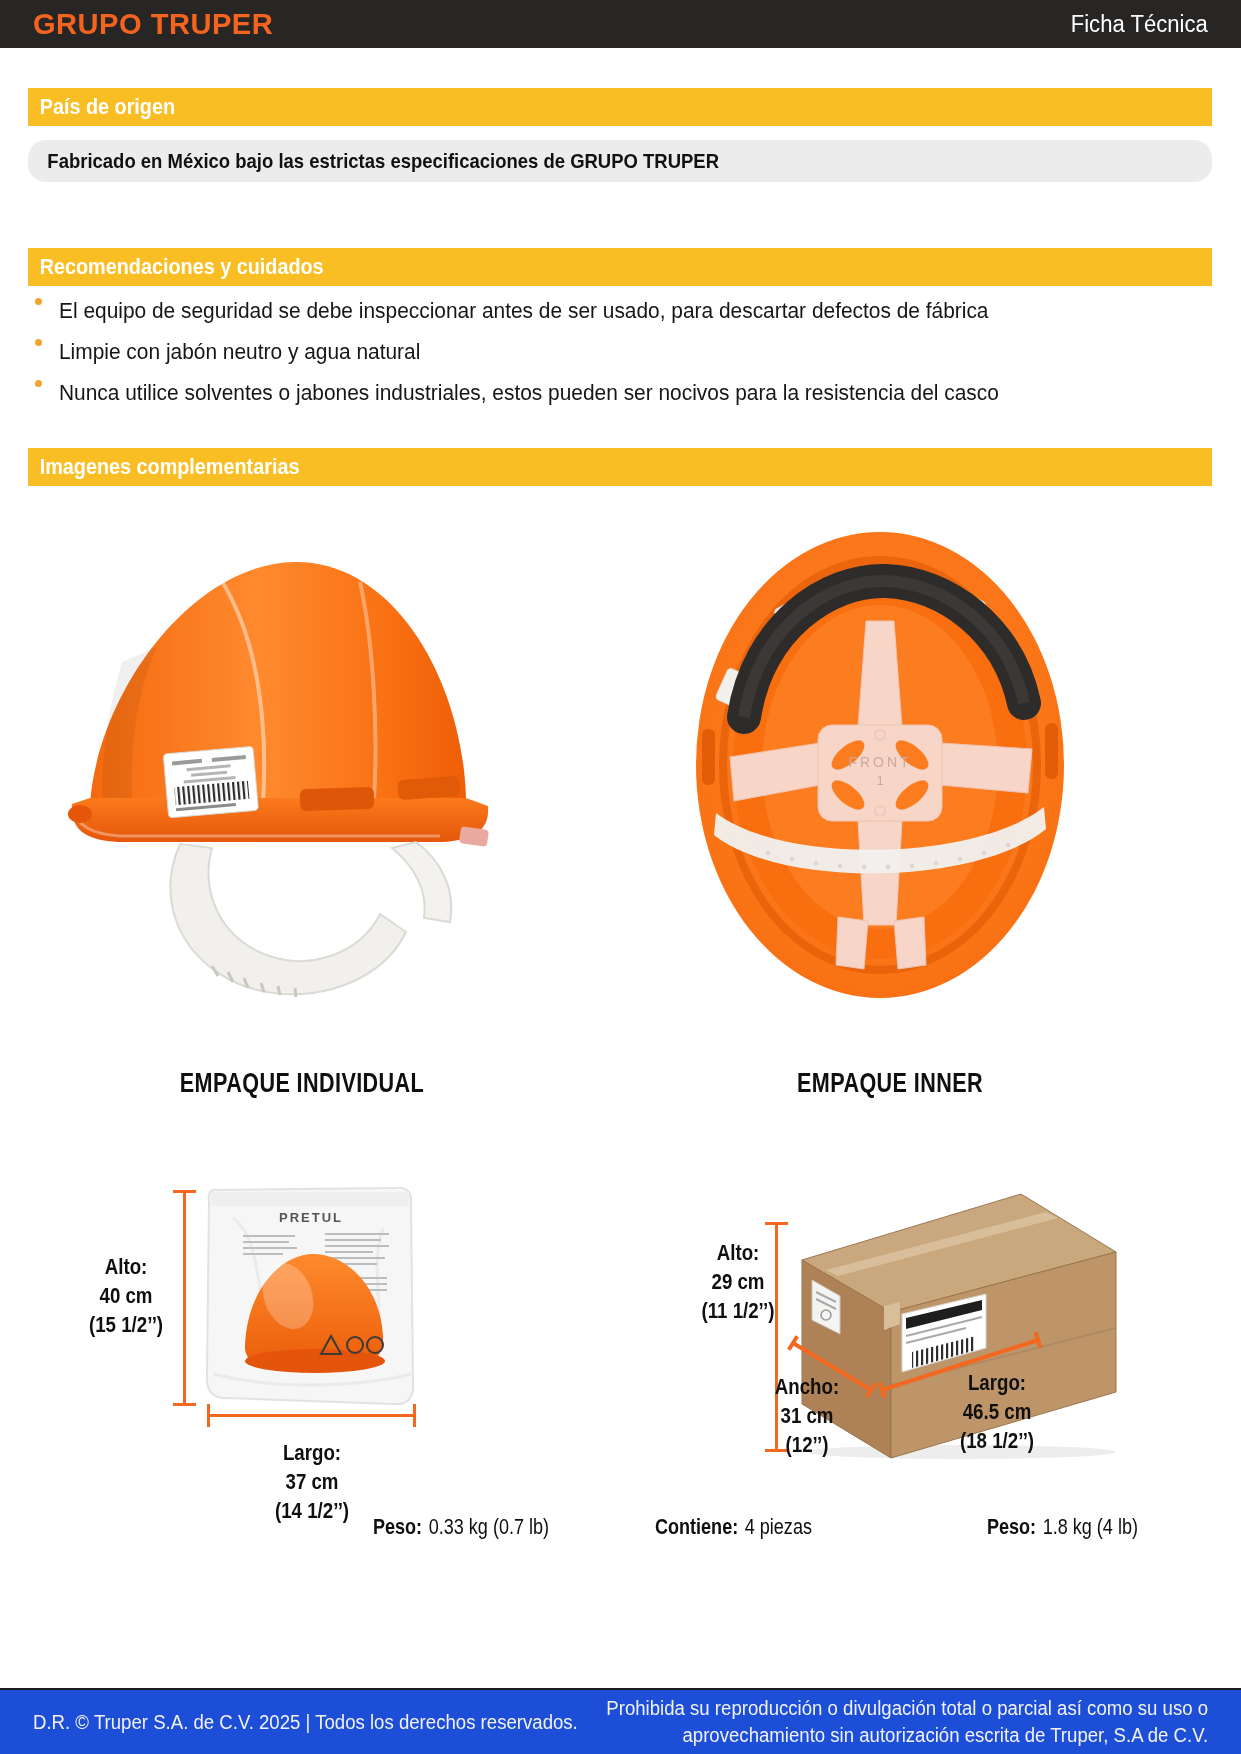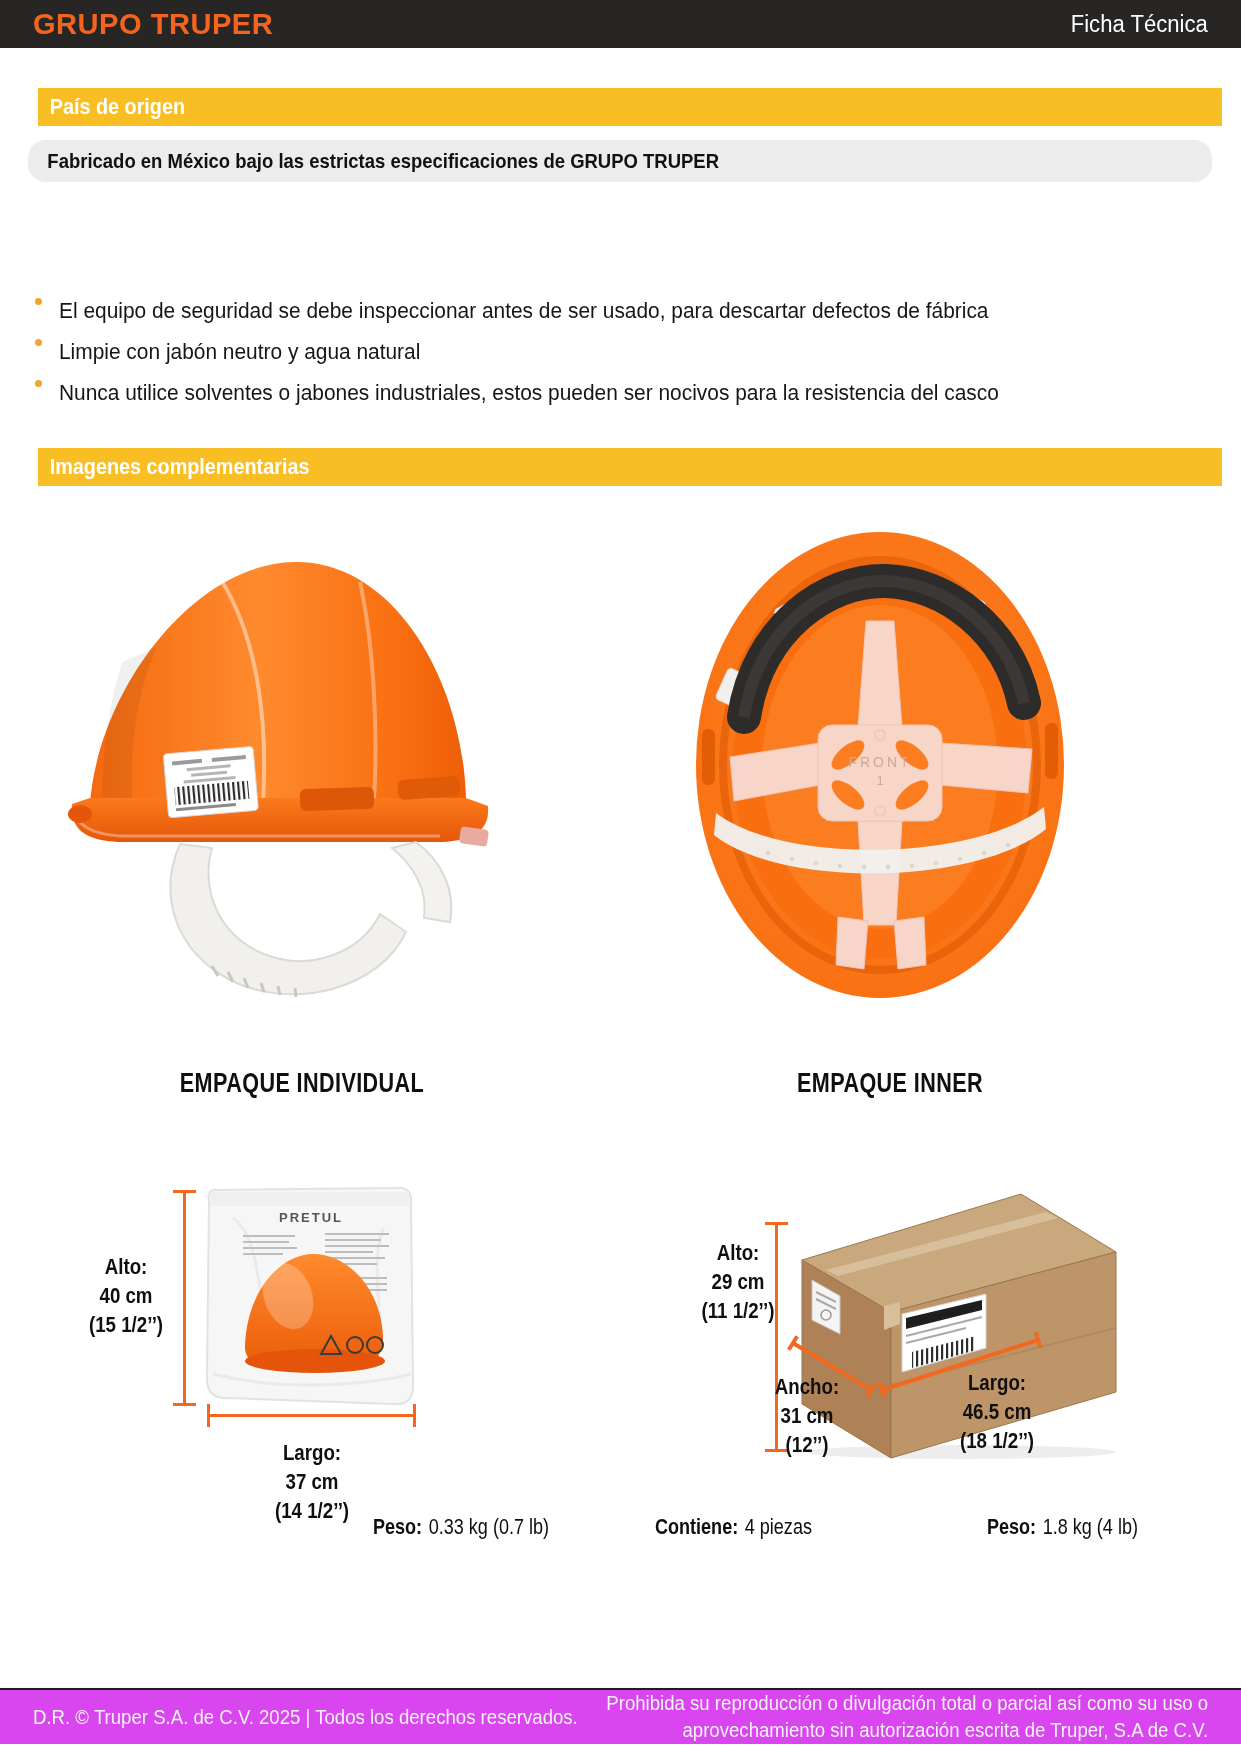--- a/index.html
+++ b/index.html
@@ -7,21 +7,21 @@
         font-family:"Liberation Sans",sans-serif;overflow:hidden;}
 
   
   .header{position:absolute;left:0;top:0;width:1241px;height:48px;background:#282625;}
   .logo{position:absolute;left:33px;top:50%;transform:translateY(-50%) scaleX(.97);transform-origin:left center;
         font-size:30px;font-weight:700;letter-spacing:.5px;color:#F4641E;white-space:nowrap;}
   .doc-label{position:absolute;right:33px;top:50%;transform:translateY(-50%) scaleX(.96);transform-origin:right center;
         font-size:23px;color:#ffffff;white-space:nowrap;}
 
   
-  .bar-yellow{position:absolute;left:28px;width:1184px;height:38px;background:#F9BE23;display:flex;align-items:center;margin-left:10px;}
+  .bar-yellow{position:absolute;left:28px;width:1184px;height:38px;background:#F9BE23;display:flex;align-items:center;}
   .bar-yellow .t{color:#fff;font-weight:700;font-size:22px;padding-left:13px;white-space:nowrap;
         transform:scaleX(.9);transform-origin:left center;}
   .bar-gray{position:absolute;left:28px;top:140px;width:1184px;height:42px;background:#ECECEC;display:flex;align-items:center;border-radius:18px;}
   .bar-gray .t{color:#111;font-weight:700;font-size:21px;padding-left:22px;white-space:nowrap;
         transform:scaleX(.88);transform-origin:left center;}
 
   
   .bullets{position:absolute;left:28px;top:298px;width:1180px;}
   .bullet{display:flex;align-items:flex-start;height:41px;}
   .dot{flex:none;width:7px;height:7px;border-radius:50%;background:#F0A52C;margin:0 17px 0 7px;}
@@ -42,21 +42,21 @@
   
   .dlabel{position:absolute;font-weight:700;font-size:22px;line-height:29px;text-align:center;color:#0f0f0f;
         transform:scaleX(.85);white-space:nowrap;}
 
   
   .meta{position:absolute;top:1514px;display:flex;gap:8px;font-size:22px;color:#0f0f0f;white-space:nowrap;
         transform:scaleX(.82);transform-origin:left center;}
   .meta .k{font-weight:700;}
 
   
-  .footer{position:absolute;left:0;top:1688px;width:1241px;height:56px;background:#d946ef;border-top:2px solid #1d1c1b;box-sizing:border-box;}
+  .footer{position:absolute;left:0;top:1688px;width:1241px;height:66px;background:#1d4ed8;border-top:2px solid #1d1c1b;box-sizing:border-box;}
   .f-left{position:absolute;left:33px;top:50%;transform:translateY(-50%) scaleX(.93);transform-origin:left center;
         font-size:20px;color:#F2F2F2;white-space:nowrap;}
   .f-right{position:absolute;right:33px;top:50%;transform:translateY(-50%) scaleX(.93);transform-origin:right center;
         font-size:20px;line-height:27px;color:#F2F2F2;text-align:right;white-space:nowrap;}
 
   svg{display:block;}
 </style>
 </head>
 <body>
 
@@ -67,20 +67,23 @@
     <div class="doc-label">Ficha Técnica</div>
   </div>
 
   <div class="bar-yellow" style="top:88px;">
     <span class="t">País de origen</span>
   </div>
   <div class="bar-gray">
     <span class="t">Fabricado en México bajo las estrictas especificaciones de GRUPO TRUPER</span>
   </div>
 
+  <div class="bar-yellow" style="top:248px;">
+    <span class="t">Recomendaciones y cuidados</span>
+  </div>
   <div class="bullets">
     <div class="bullet">
       <span class="dot"></span>
       <span class="t">El equipo de seguridad se debe inspeccionar antes de ser usado, para descartar defectos de fábrica</span>
     </div>
     <div class="bullet">
       <span class="dot"></span>
       <span class="t">Limpie con jabón neutro y agua natural</span>
     </div>
     <div class="bullet">

